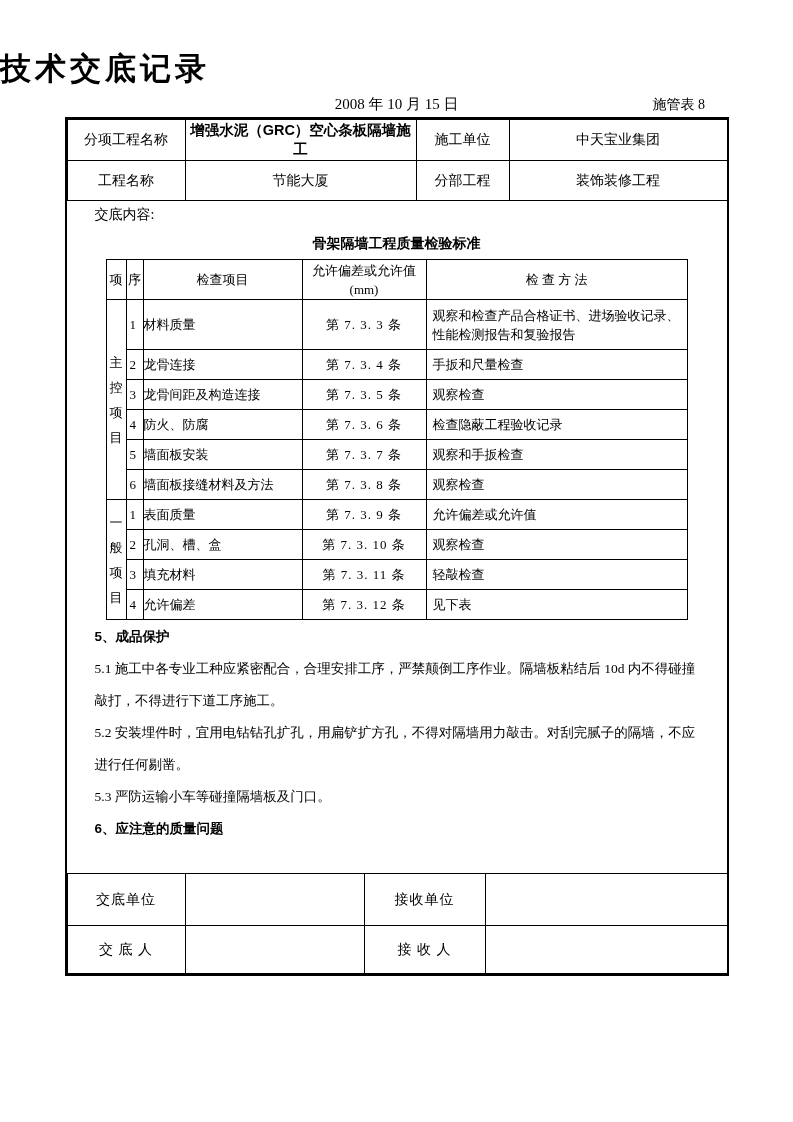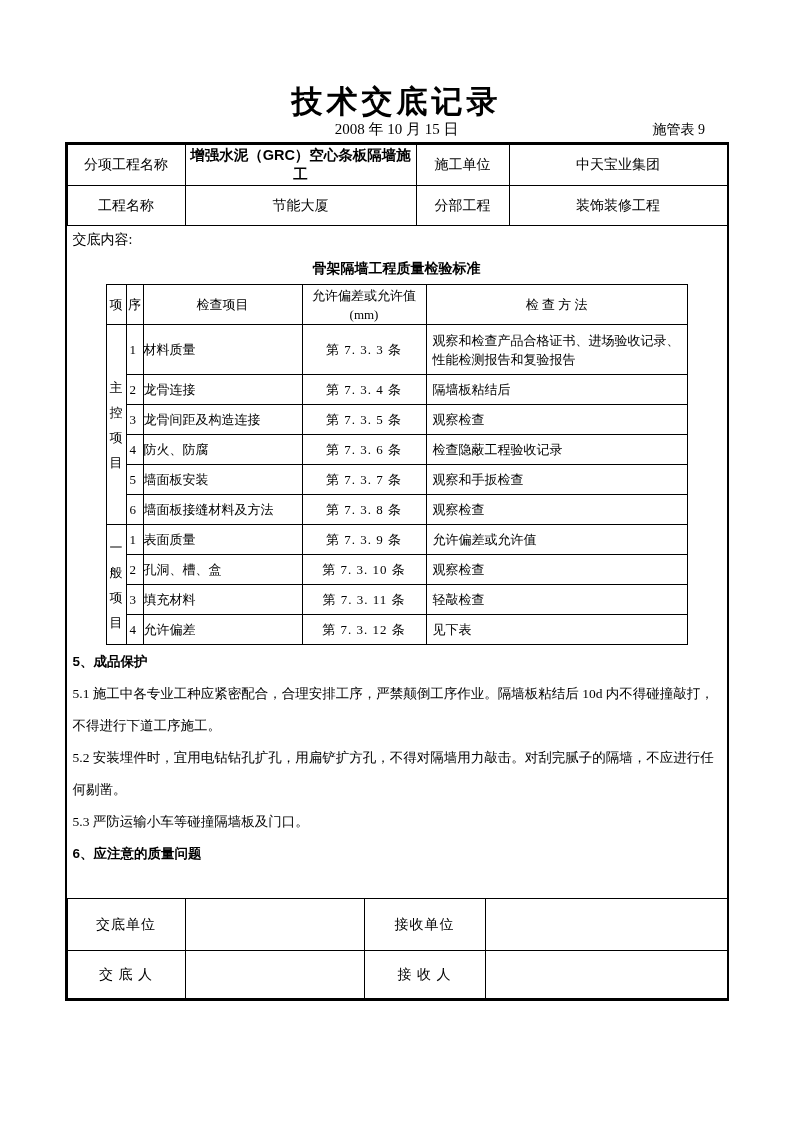--- a/index.html
+++ b/index.html
@@ -6,40 +6,40 @@
   html, body { margin: 0; padding: 0; }
   body {
     width: 793px; height: 1122px;
     background: #ffffff; color: #000000;
     font-family: "Liberation Serif", "DejaVu Serif", serif;
     overflow: hidden;
   }
   .page { position: relative; width: 793px; height: 1122px; background: #ffffff; }
 
   .doc-title {
-    margin: 84px 0 0; text-align: center;
+    margin: 51px 0 0; text-align: left;
     font-family: "Liberation Sans", "DejaVu Sans", sans-serif;
     font-weight: bold; font-size: 31px; line-height: 36px; letter-spacing: 4px;
   }
-  .date-row { position: relative; text-align: center; font-size: 15px; line-height: 18px; }
+  .date-row { position: relative; text-align: center; margin-top: 8px; font-size: 15px; line-height: 18px; }
   .form-no { position: absolute; right: 88px; top: 1px; font-size: 14px; }
 
   .outer { width: 664px; margin: 4px auto 0; border: 2px solid #000; }
 
   table { border-collapse: collapse; table-layout: fixed; width: 100%; }
   td { border: 1px solid #000; padding: 0; font-size: 14px; color: #000; }
 
   .info-table td { height: 40px; text-align: center; vertical-align: middle; }
   .info-table tr:first-child td { height: 41px; }
   .bold-val {
     font-family: "Liberation Sans", "DejaVu Sans", sans-serif;
     font-weight: bold; font-size: 14.5px;
   }
 
-  .content { height: 672px; padding: 4px 6px 0; }
+  .content { height: 672px; padding: 4px 28px 0; }
   .content-label { font-size: 14px; line-height: 19px; }
   .qtitle {
     text-align: center; margin-top: 10px;
     font-family: "Liberation Sans", "DejaVu Sans", sans-serif;
     font-weight: bold; font-size: 14px; line-height: 18px;
   }
 
   .quality { width: 581px; margin: 7px auto 0; }
   .quality td { font-size: 13px; vertical-align: middle; }
   .quality thead td { text-align: center; height: 40px; line-height: 17px; }
@@ -66,21 +66,21 @@
 </style>
 </head>
 <body>
 
 <div class="page">
 
   <h1 class="doc-title">技术交底记录</h1>
 
   <div class="date-row">
     <span>2008 年 10 月 15 日</span>
-    <span class="form-no">施管表 9</span>
+    <span class="form-no">施管表 8</span>
   </div>
 
   <div class="outer">
 
     <table class="info-table">
       <colgroup>
         <col style="width:118px">
           <col style="width:231px">
           <col style="width:93px">
           <col style="width:218px">
@@ -132,21 +132,21 @@
               </td>
             <td class="seq">1</td>
             <td class="item">材料质量</td>
             <td class="tol">第 7. 3. 3 条</td>
             <td class="method">观察和检查产品合格证书、进场验收记录、性能检测报告和复验报告</td>
           </tr>
           <tr class="h30">
             <td class="seq">2</td>
             <td class="item">龙骨连接</td>
             <td class="tol">第 7. 3. 4 条</td>
-            <td class="method">隔墙板粘结后</td>
+            <td class="method">手扳和尺量检查</td>
           </tr>
           <tr class="h30">
             <td class="seq">3</td>
             <td class="item">龙骨间距及构造连接</td>
             <td class="tol">第 7. 3. 5 条</td>
             <td class="method">观察检查</td>
           </tr>
           <tr class="h30">
             <td class="seq">4</td>
             <td class="item">防火、防腐</td>

